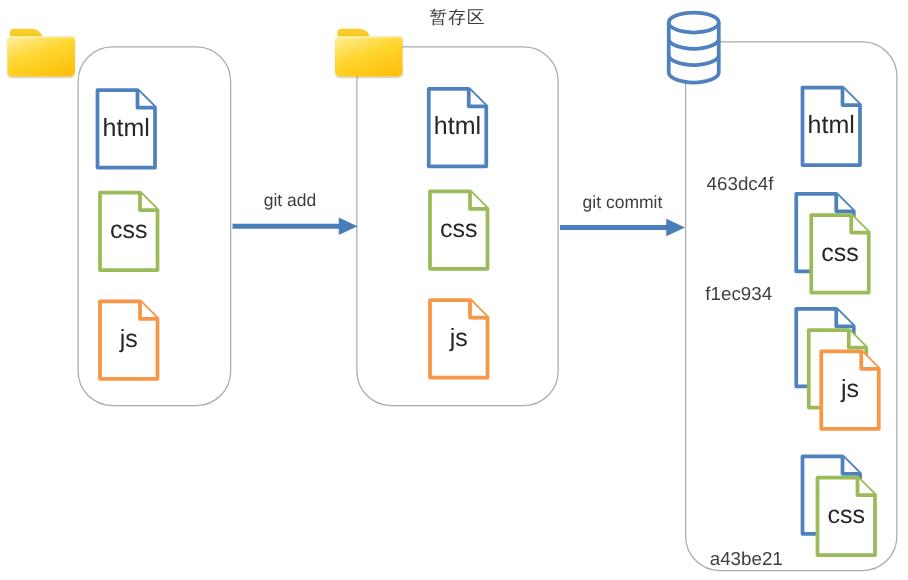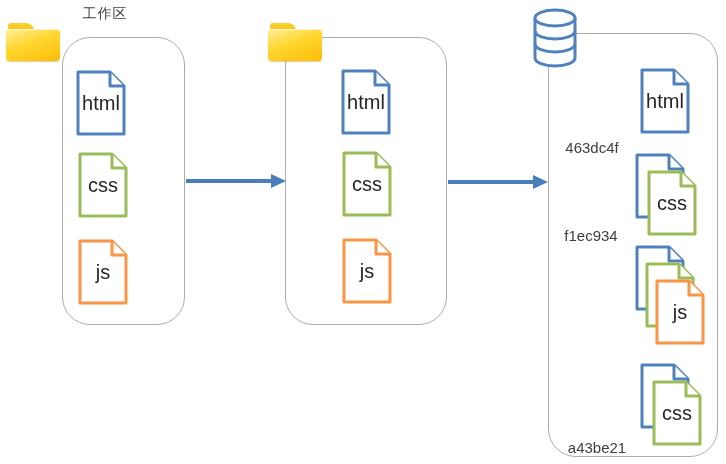--- a/index.html
+++ b/index.html
@@ -75,21 +75,21 @@
 </style>
 </head>
 <body>
 
 <div class="canvas">
 
   <div class="box" id="working-box"></div>
   <div class="box" id="staging-box"></div>
   <div class="box" id="repo-box"></div>
 
-  <div class="area-title" id="working-title">工作区</div>
+  <div class="area-title" id="staging-title">暂存区</div>
 
   <div class="folder" id="folder-working">
     <div class="tab"></div>
     <div class="body"></div>
   </div>
   <div class="folder" id="folder-staging">
     <div class="tab"></div>
     <div class="body"></div>
   </div>
 
@@ -117,20 +117,21 @@
     <span class="lbl">css</span>
   </div>
   <div class="file c-orange" style="left:77px;top:238px">
     <svg viewBox="0 0 52 68" width="52" height="68">
         <path d="M3 3 H35 L49 17 V65 H3 Z" fill="#ffffff" stroke="currentColor" stroke-width="3" stroke-linejoin="round"></path>
         <path d="M35 3 V17 H49" fill="#ffffff" stroke="currentColor" stroke-width="3" stroke-linejoin="round"></path>
       </svg>
     <span class="lbl">js</span>
   </div>
 
+  <div class="arrow-label" id="git-add-label">git add</div>
   <div class="arrow" style="left:185px;top:173px">
     <svg width="102" height="16" viewBox="0 0 102 16">
       <line x1="1" y1="8" x2="87" y2="8" stroke="#4a7ebb" stroke-width="4"></line>
       <polygon points="86,1 101,8 86,15" fill="#4a7ebb"></polygon>
     </svg>
   </div>
 
   <div class="file c-blue" style="left:340px;top:68px">
     <svg viewBox="0 0 52 68" width="52" height="68">
         <path d="M3 3 H35 L49 17 V65 H3 Z" fill="#ffffff" stroke="currentColor" stroke-width="3" stroke-linejoin="round"></path>
@@ -146,20 +147,21 @@
     <span class="lbl">css</span>
   </div>
   <div class="file c-orange" style="left:341px;top:237px">
     <svg viewBox="0 0 52 68" width="52" height="68">
         <path d="M3 3 H35 L49 17 V65 H3 Z" fill="#ffffff" stroke="currentColor" stroke-width="3" stroke-linejoin="round"></path>
         <path d="M35 3 V17 H49" fill="#ffffff" stroke="currentColor" stroke-width="3" stroke-linejoin="round"></path>
       </svg>
     <span class="lbl">js</span>
   </div>
 
+  <div class="arrow-label" id="git-commit-label">git commit</div>
   <div class="arrow" style="left:447px;top:174px">
     <svg width="102" height="16" viewBox="0 0 102 16">
       <line x1="1" y1="8" x2="87" y2="8" stroke="#4a7ebb" stroke-width="4"></line>
       <polygon points="86,1 101,8 86,15" fill="#4a7ebb"></polygon>
     </svg>
   </div>
 
   <div class="hash" style="left:551px;top:95px">463dc4f</div>
   <div class="file c-blue" style="left:639px;top:67px">
     <svg viewBox="0 0 52 68" width="52" height="68">

